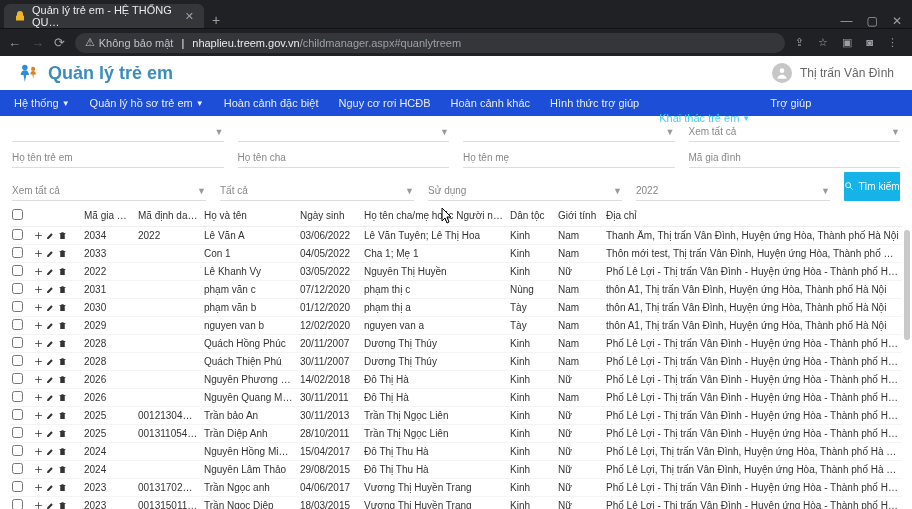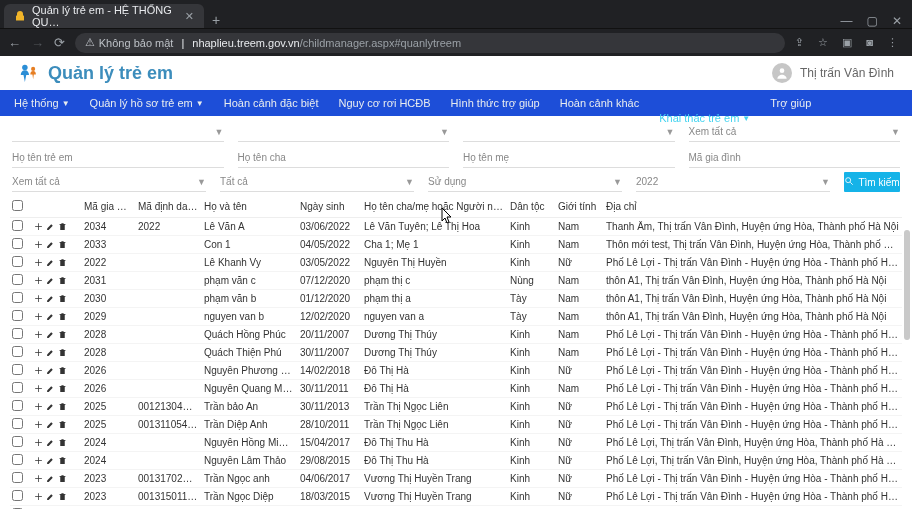--- a/index.html
+++ b/index.html
@@ -33,21 +33,21 @@
   .topnav .navitem { color:#e8ecef; font-size:11px; padding:0 10px; height:100%; display:flex; align-items:center; gap:3px; cursor:pointer; }
   .topnav .navitem.active { color:#44d3f0;margin-top:30px; }
   .caret { font-size:8px; }
 
   
   .filters { display:grid; grid-template-columns: 1fr 1fr 1fr 1fr; gap:8px 14px; padding:6px 2px 0; }
   .field { border-bottom:1px solid #ddd; height:20px; display:flex; align-items:center; color:#888; font-size:10px; position:relative; }
   .field.disabled { color:#d5d5d5; }
   .field .dd { margin-left:auto; color:#999; font-size:9px; }
   .row2 { display:grid; grid-template-columns: 1fr 1fr 1fr 1fr 56px; gap:8px 14px; padding:4px 2px 6px; align-items:end; }
-  .searchbtn { background:#15b3e8; color:#fff; height:20px; display:flex; align-items:center; justify-content:center; gap:4px; font-size:10px; border-radius:1px; cursor:pointer; }
+  .searchbtn { background:#15b3e8; color:#fff; height:29px; display:flex; align-items:center; justify-content:center; gap:4px; font-size:10px; border-radius:1px; cursor:pointer; }
 
   
   .table { width:100%; }
   .thead, .trow { display:grid; grid-template-columns: 16px 44px 48px 60px 90px 58px 140px 42px 42px 1fr; gap:6px; align-items:center; padding:2px 2px; }
   .thead { color:#333; font-size:10px; border-bottom:1px solid #eee; padding-bottom:4px; }
   .trow { font-size:10px; color:#333; border-bottom:1px solid #f4f4f4; min-height:16px; }
   .cell { white-space:nowrap; overflow:hidden; text-overflow:ellipsis; }
   .actions { display:flex; gap:3px; color:#333; }
   .acticon { width:9px; height:9px; display:inline-flex; align-items:center; justify-content:center; }
   input[type=checkbox]{ width:11px; height:11px; margin:0; }
@@ -133,24 +133,24 @@
           <span>Quản lý hồ sơ trẻ em</span>
           <span class="caret">▼</span>
         </div>
         <div class="navitem">
           <span>Hoàn cảnh đặc biệt</span>
         </div>
         <div class="navitem">
           <span>Nguy cơ rơi HCĐB</span>
         </div>
         <div class="navitem">
+          <span>Hoàn cảnh khác</span>
+        </div>
+        <div class="navitem">
           <span>Hình thức trợ giúp</span>
-        </div>
-        <div class="navitem">
-          <span>Hoàn cảnh khác</span>
         </div>
         <div class="navitem active">
           <span>Khai thác trẻ em</span>
           <span class="caret">▼</span>
         </div>
         <div class="navitem">
           <span>Trợ giúp</span>
         </div>
       </div>
 

